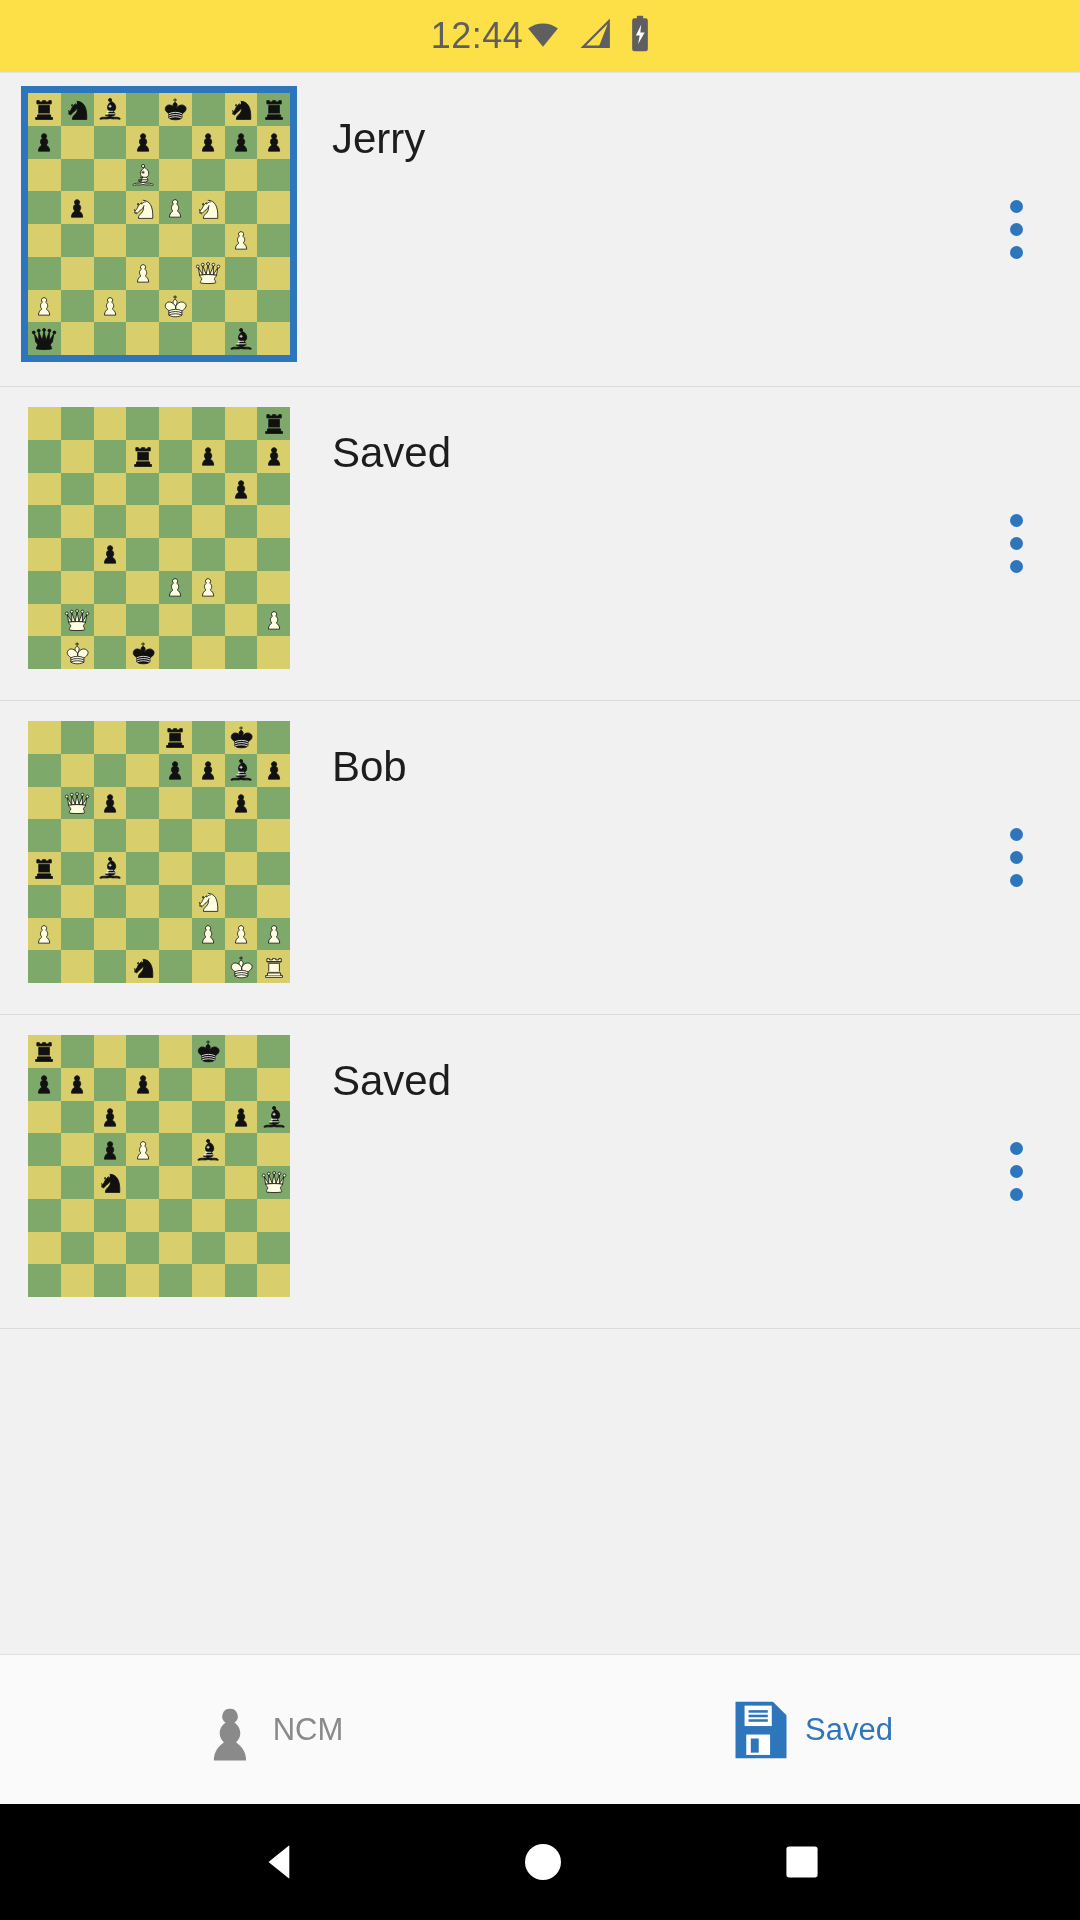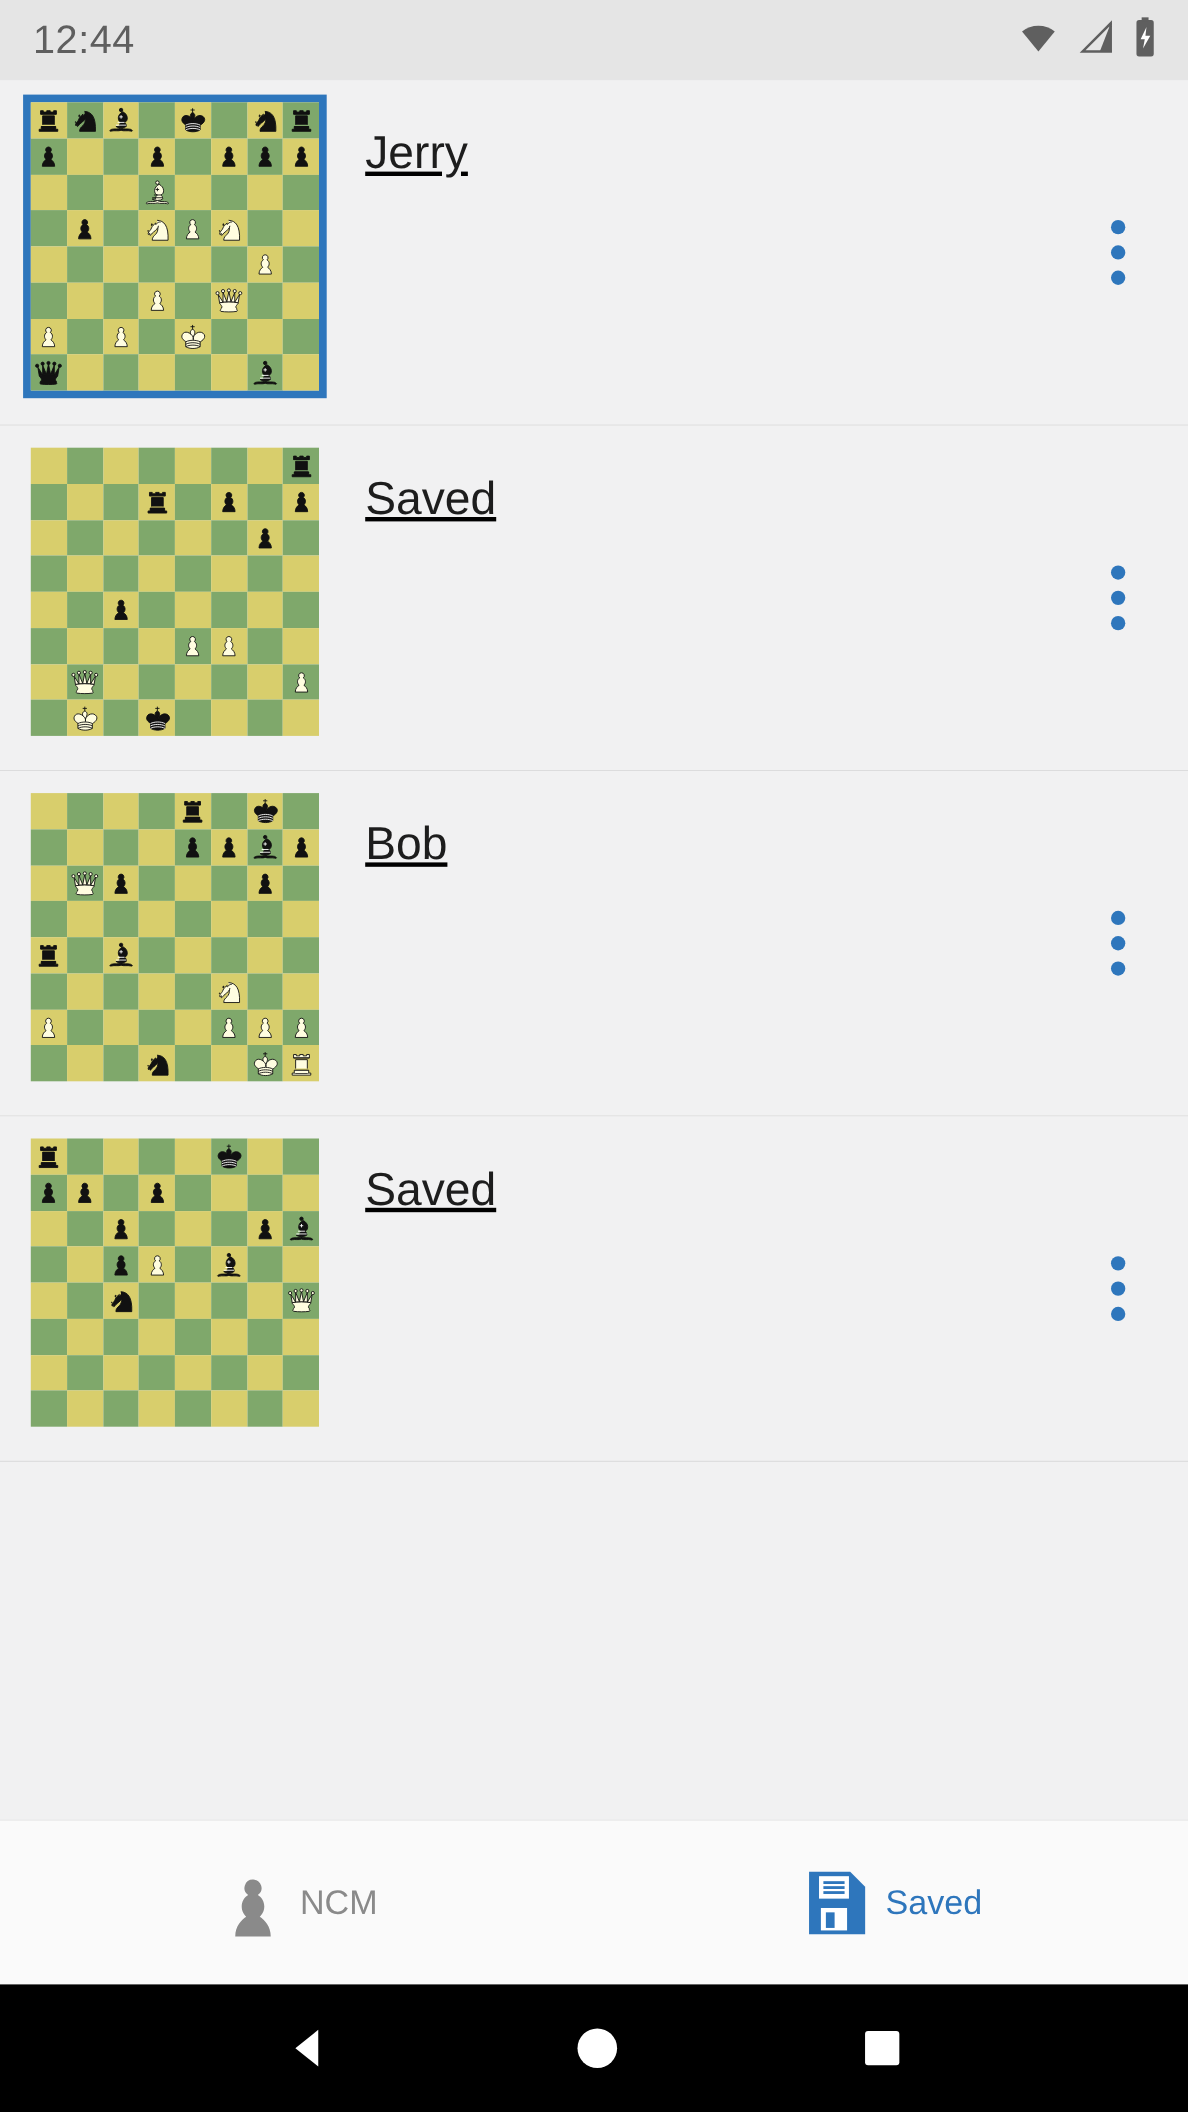--- a/index.html
+++ b/index.html
@@ -6,42 +6,41 @@
   html, body {
     width:1080px; height:1920px;
     background:#ffffff;
     font-family:"Liberation Sans", sans-serif;
     overflow:hidden;
   }
   #app { position:relative; width:1080px; height:1920px; display:flex; flex-direction:column; }
 
   
   .statusbar {
-    height:72px; flex:0 0 72px; background:#e5e5e5;
-    display:flex; align-items:center; justify-content:space-between;
+    height:72px; flex:0 0 72px; background:#fde047;
+    display:flex; align-items:center; justify-content:center;
     padding:0 28px 0 30px;
   }
   .status-time { font-size:36px; color:#5f5f5f; letter-spacing:0.5px; }
   .status-icons { display:flex; align-items:center; gap:14px; }
 
   
   .appbar {
     height:122px; flex:0 0 122px; background:#ffffff;
     display:flex; align-items:center; justify-content:space-between;
     padding:0 36px 0 44px;
   }
   .appbar-title { font-size:47px; color:#1d1d1d; font-weight:400; letter-spacing:0.2px; }
   .appbar-actions { display:flex; align-items:center; }
   .plus-btn { width:84px; height:84px; display:flex; align-items:center; justify-content:center; }
 
   
   .list {
     flex:1 1 auto; background:#f1f1f2; overflow:hidden; position:relative;
     border-top:1px solid #e2e2e3;
-    text-decoration:underline;
   }
   .row {
     position:relative; display:flex; align-items:flex-start;
     padding:20px 0 20px 28px;
     border-bottom:1px solid #dcdcdd;
     background:#f1f1f2;
     min-height:314px;
   }
   .row-board { flex:0 0 auto; }
   .row-name {

